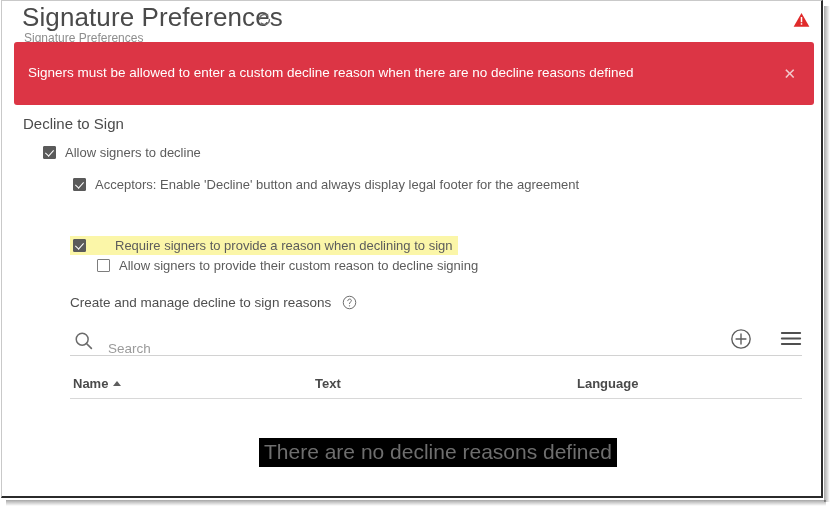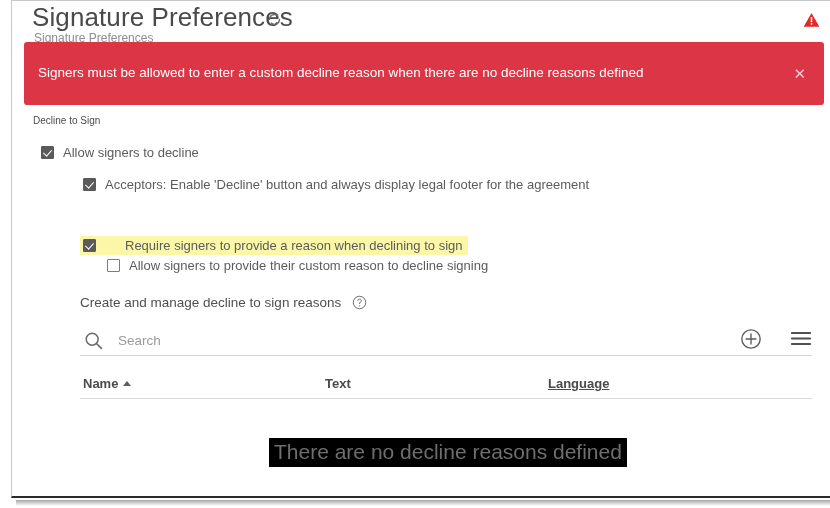--- a/index.html
+++ b/index.html
@@ -12,21 +12,20 @@
     height: 508px;
     font-family: "Liberation Sans", sans-serif;
     overflow: hidden;
   }
   .screen {
     position: relative;
     width: 748px;
     height: 508px;
     box-sizing: border-box;
     background: #ffffff;
-    margin-left: 10px;
   }
   
   .frame {
     position: absolute;
     left: 1px;
     top: 0px;
     width: 822px;
     height: 498px;
     box-sizing: border-box;
     border: 1px solid #c9c9c9;
@@ -118,32 +117,32 @@
     line-height: 1;
     cursor: pointer;
     font-weight: 400;
   }
 
   
   .section-title {
     position: absolute;
     left: 23px;
     top: 115px;
-    font-size: 10px;
+    font-size: 15px;
     color: #4b4b4b;
     white-space: nowrap;
   }
 
   .row {
     position: absolute;
     display: flex;
     align-items: center;
     white-space: nowrap;
   }
-  .row-1 { left: 31px; top: 145px; justify-content: center; }
+  .row-1 { left: 43px; top: 145px; justify-content: center; }
   .row-2 { left: 73px; top: 177px; }
   .row-4 { left: 70px; top: 236px; padding: 2px 6px 2px 3px; background: #fbf6a8; gap: 20px; }
   .row-5 { left: 73px; top: 258px; padding-left: 24px; }
 
   .cb {
     width: 13px;
     height: 13px;
     box-sizing: border-box;
     flex: 0 0 auto;
     position: relative;
@@ -215,21 +214,21 @@
   .search-icon {
     position: absolute;
     left: 3px;
     top: 4px;
     width: 21px;
     height: 21px;
   }
   .search-input {
     position: absolute;
     left: 38px;
-    top: 4px;
+    top: 12px;
     width: 380px;
     height: 20px;
     border: none;
     outline: none;
     background: transparent;
     font-family: "Liberation Sans", sans-serif;
     font-size: 13.5px;
     color: #4f4f4f;
     padding: 0;
   }
@@ -267,21 +266,21 @@
   .th {
     position: absolute;
     top: 4px;
     font-size: 13px;
     font-weight: bold;
     color: #4a4a4a;
     white-space: nowrap;
   }
   .th-name { left: 3px; }
   .th-text { left: 245px; }
-  .th-lang { left: 468px; text-decoration: underline; }
+  .th-lang { left: 507px; }
   .sort-arrow {
     display: inline-block;
     margin-left: 5px;
     width: 0;
     height: 0;
     border-left: 4px solid transparent;
     border-right: 4px solid transparent;
     border-bottom: 5px solid #5e5e5e;
     vertical-align: 2px;
   }

